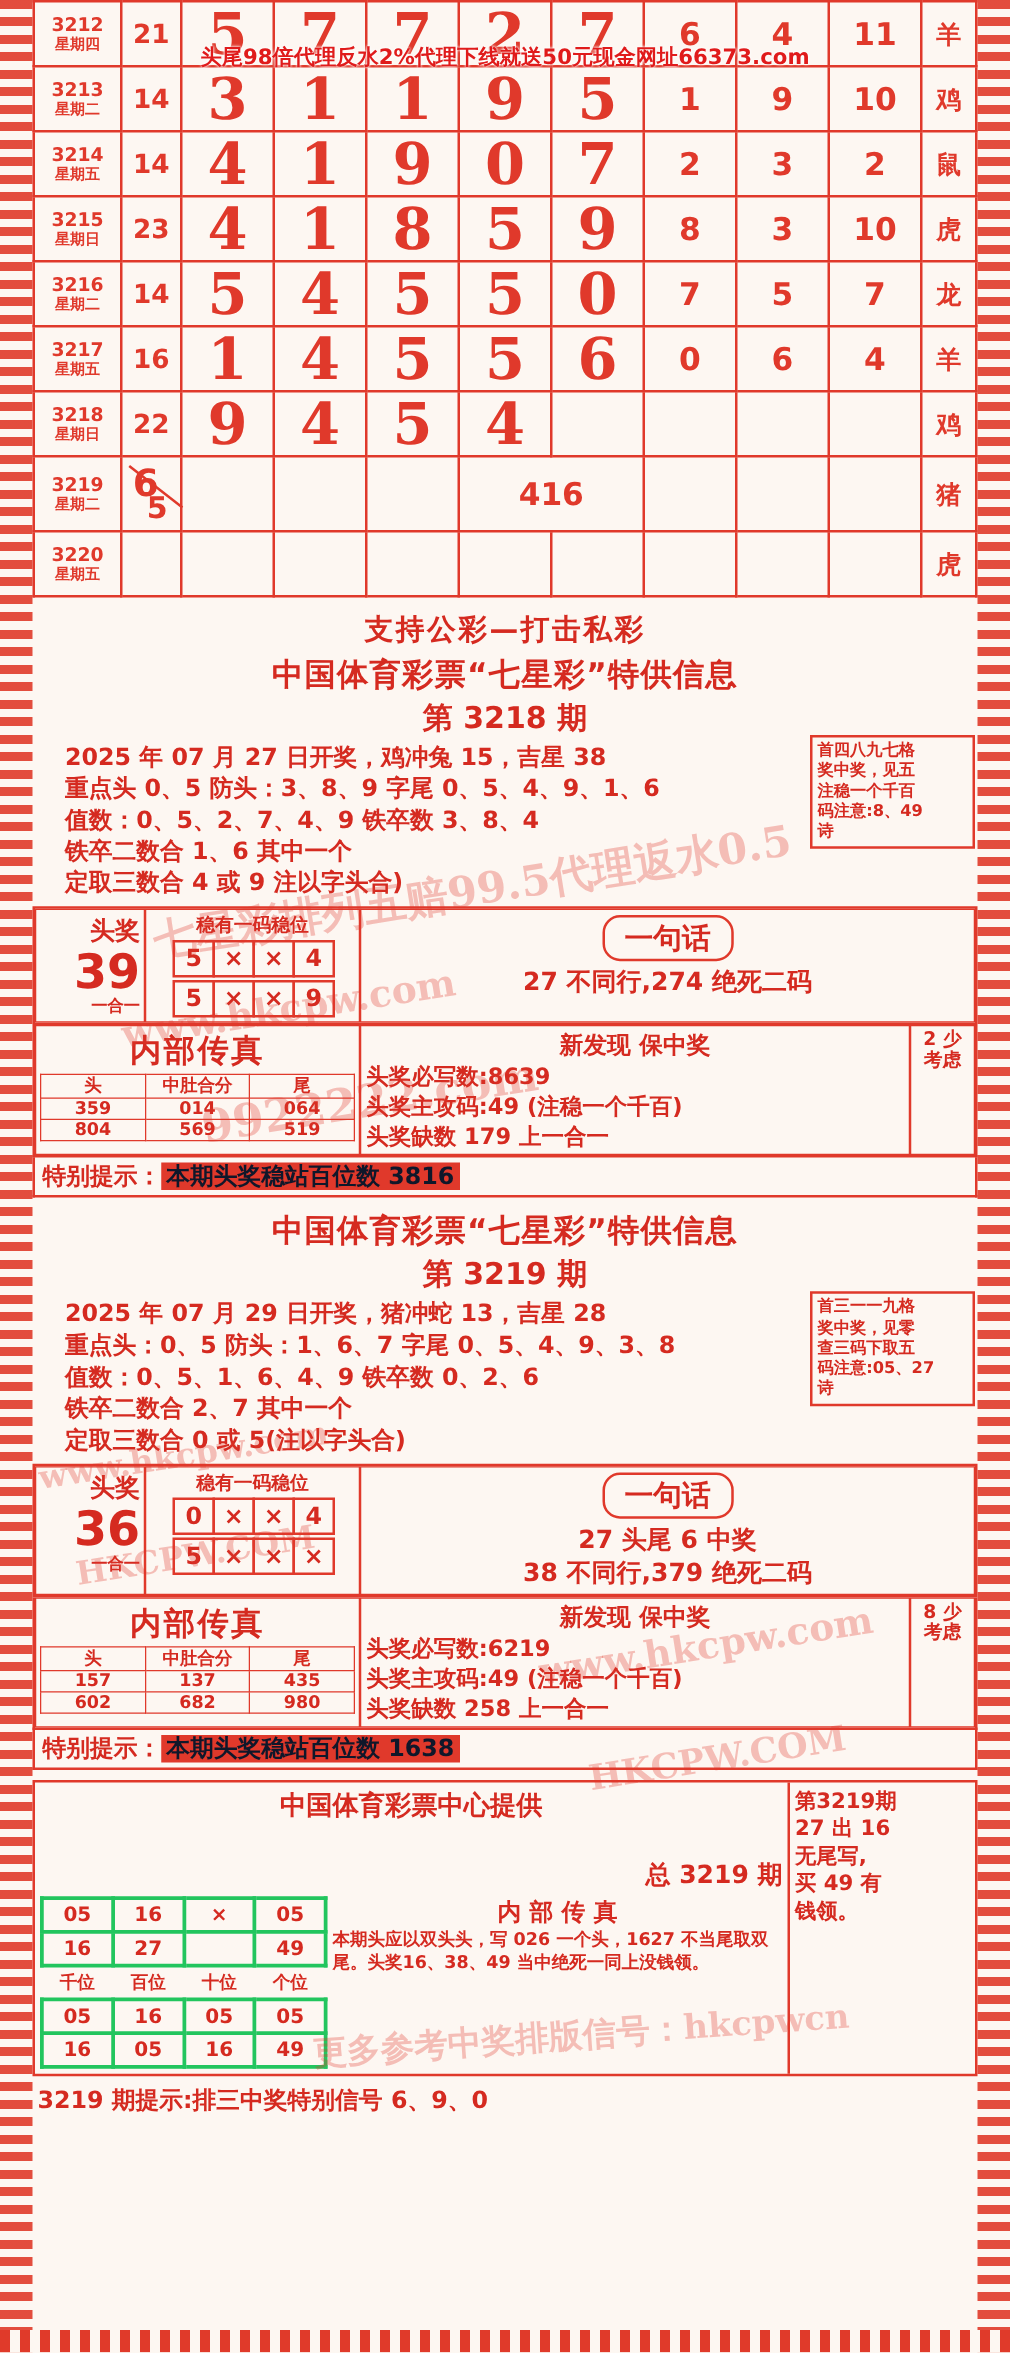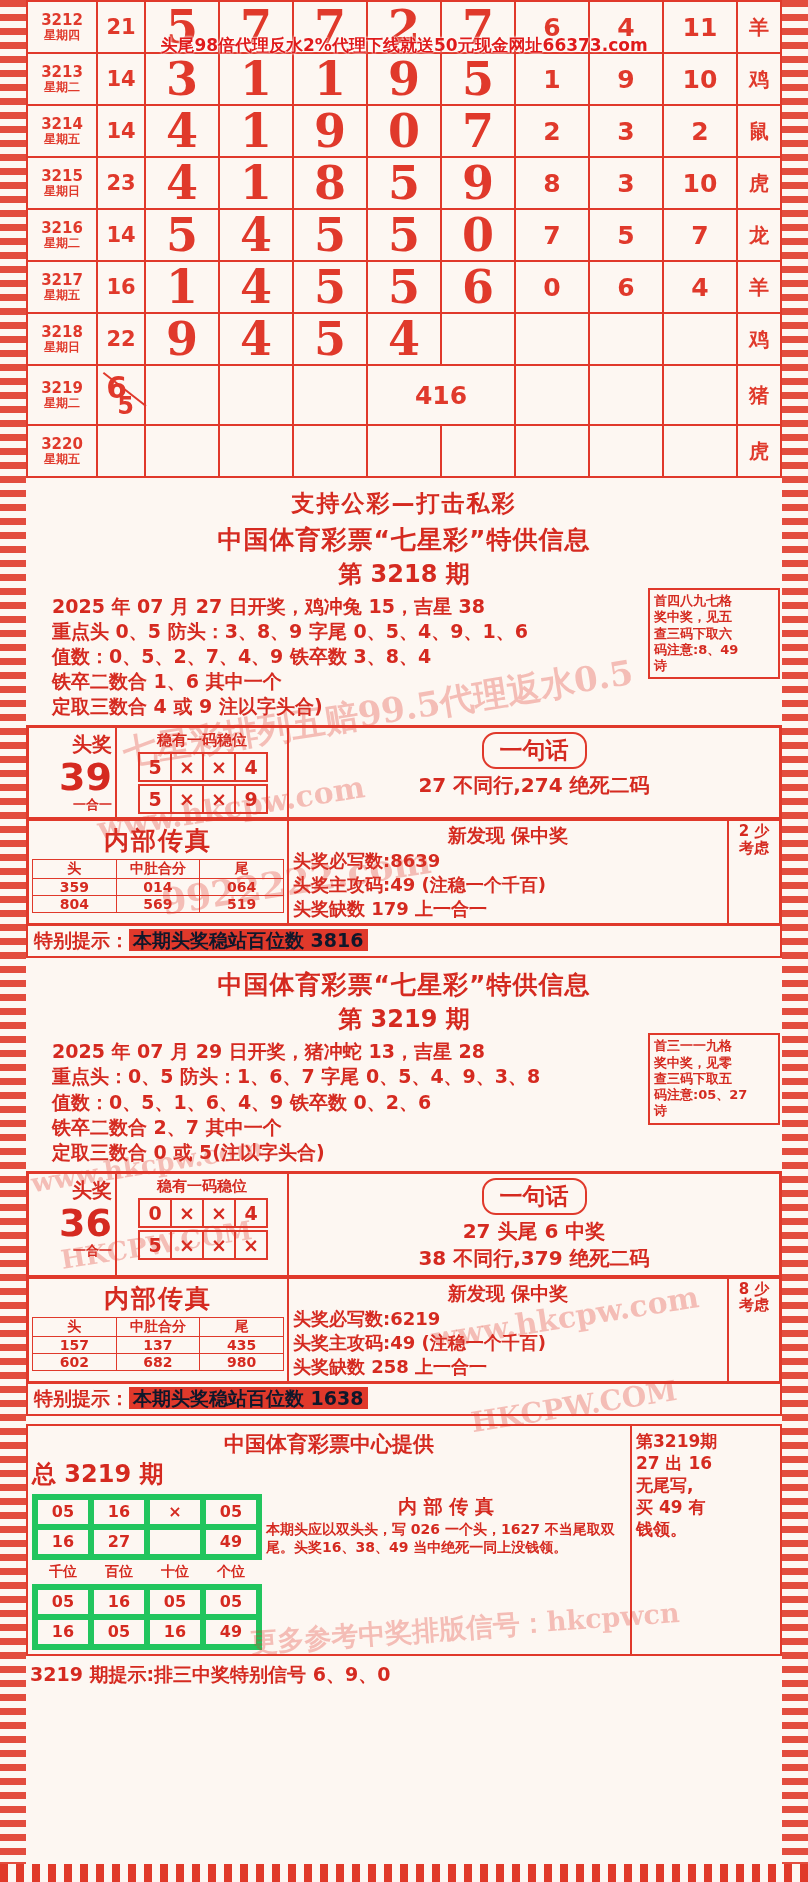--- a/index.html
+++ b/index.html
@@ -126,24 +126,24 @@
     border:2px solid #e0392b;border-top:0;font-size:19px;font-weight:bold;
     padding:2px 6px;
   }
   .tip .hl{background:#e0392b;color:#0f172a;padding:0 4px;}
 
   
   .bot{border:2px solid #e0392b;margin-top:8px;display:grid;grid-template-columns:1fr 150px;}
   .botL{padding:4px;}
   .botR{border-left:2px solid #e0392b;padding:4px;font-size:17px;font-weight:bold;line-height:1.3;}
   .botL .t1{text-align:center;font-size:21px;font-weight:bold;}
-  .botL .t2{text-align:left;font-size:24px;font-weight:bold;margin-bottom:4px;}
+  .botL .t2{text-align:right;font-size:20px;font-weight:bold;margin-bottom:4px;margin-top:28px;}
   .botgrid{display:grid;grid-template-columns:230px 1fr;gap:4px;}
   table.pos{border-collapse:collapse;table-layout:fixed;width:230px;}
-  table.pos td{border:6px solid #22c55e;text-align:center;font-size:16px;font-weight:bold;height:22px;}
+  table.pos td{border:3px solid #22c55e;text-align:center;font-size:16px;font-weight:bold;height:22px;}
   table.pos td.lbl{font-size:14px;border:0;}
   .nbf2{text-align:center;}
   .nbf2 .h{font-size:19px;font-weight:bold;}
   .nbf2 .p{font-size:14px;font-weight:bold;text-align:left;line-height:1.3;}
   .lastline{
     margin-top:6px;font-size:19px;font-weight:bold;padding-left:4px;
   }
   .footstrip{
     position:absolute;left:0;right:0;bottom:0;height:18px;
     background:repeating-linear-gradient(90deg,#e03a2a 0 8px,#fdf7f2 8px 16px);
@@ -335,21 +335,21 @@
         <div class="lines">
           <div>2025 年 07 月 27 日开奖，鸡冲兔 15，吉星 38</div>
           <div>重点头 0、5 防头：3、8、9 字尾 0、5、4、9、1、6</div>
           <div>值数：0、5、2、7、4、9 铁卒数 3、8、4</div>
           <div>铁卒二数合 1、6 其中一个</div>
           <div>定取三数合 4 或 9 注以字头合)</div>
         </div>
         <div class="poem">
           <div>首四八九七格</div>
           <div>奖中奖，见五</div>
-          <div>查三码下取六</div>
+          <div>注稳一个千百</div>
           <div>码注意:8、49</div>
           <div>诗</div>
         </div>
       </div>
 
       <div class="grid">
         <div class="gcell tj">
           <div class="lbl">头奖</div>
           <div class="num">39</div>
           <div class="sub">一合一</div>

